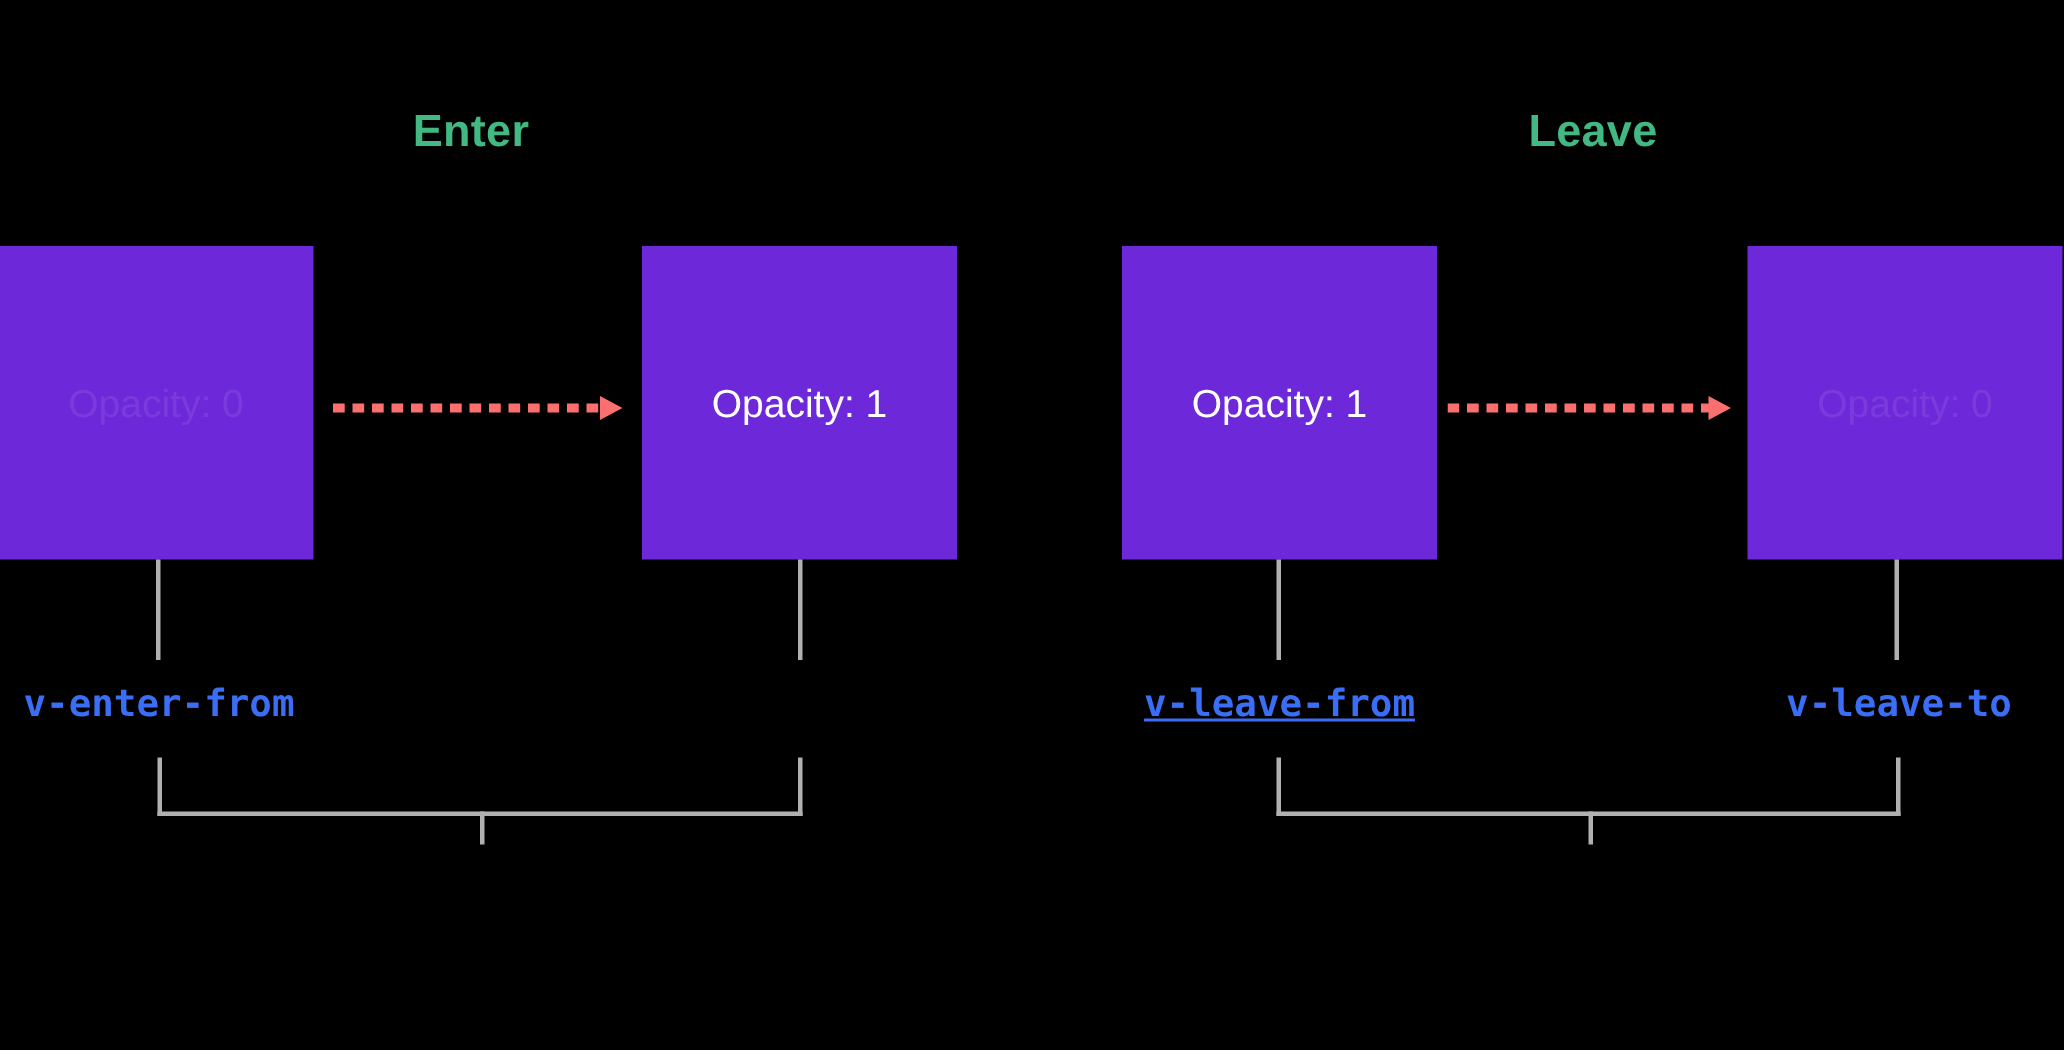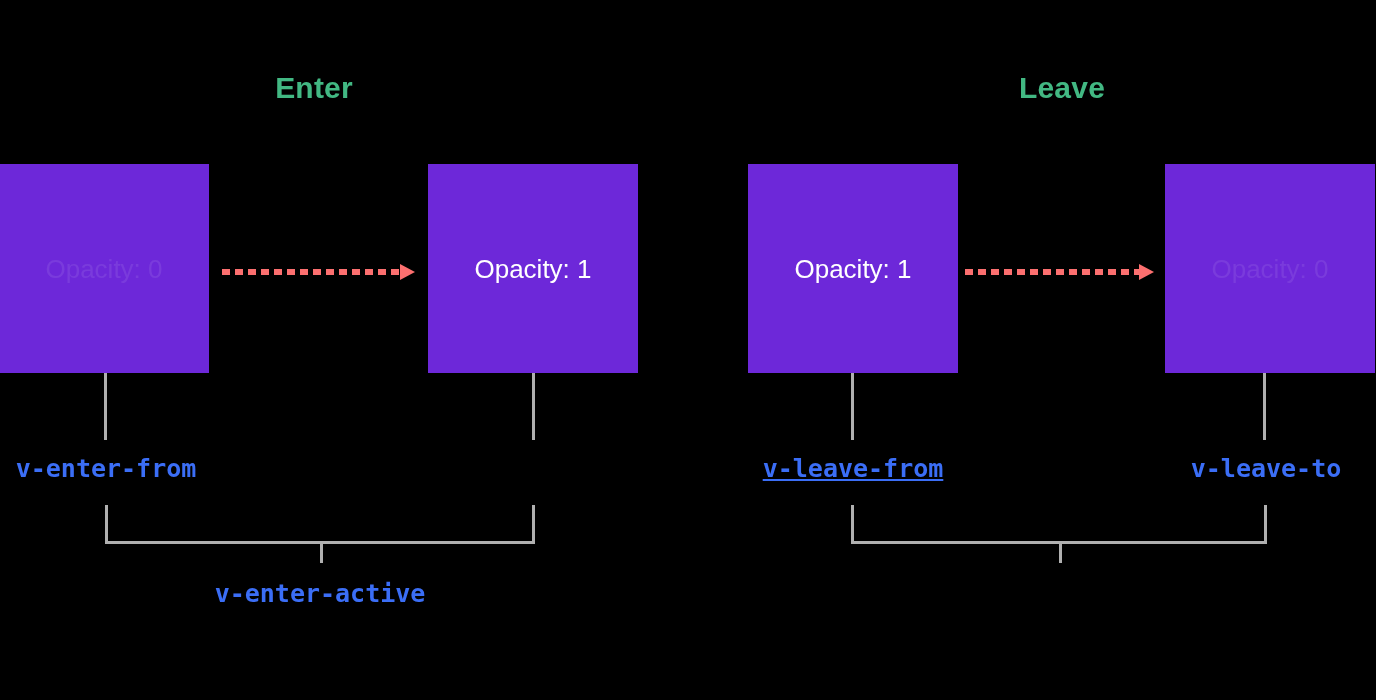--- a/index.html
+++ b/index.html
@@ -201,15 +201,14 @@
   <div class="class-label" id="label-leave-from">v-leave-from</div>
   <div class="class-label" id="label-leave-to">v-leave-to</div>
 
   <div class="bracket" id="bracket-enter">
     <div class="tick"></div>
   </div>
   <div class="bracket" id="bracket-leave">
     <div class="tick"></div>
   </div>
 
-  <div class="active-label" id="label-enter-active">v-enter-active</div>
 
 </div>
 
 </body></html>

